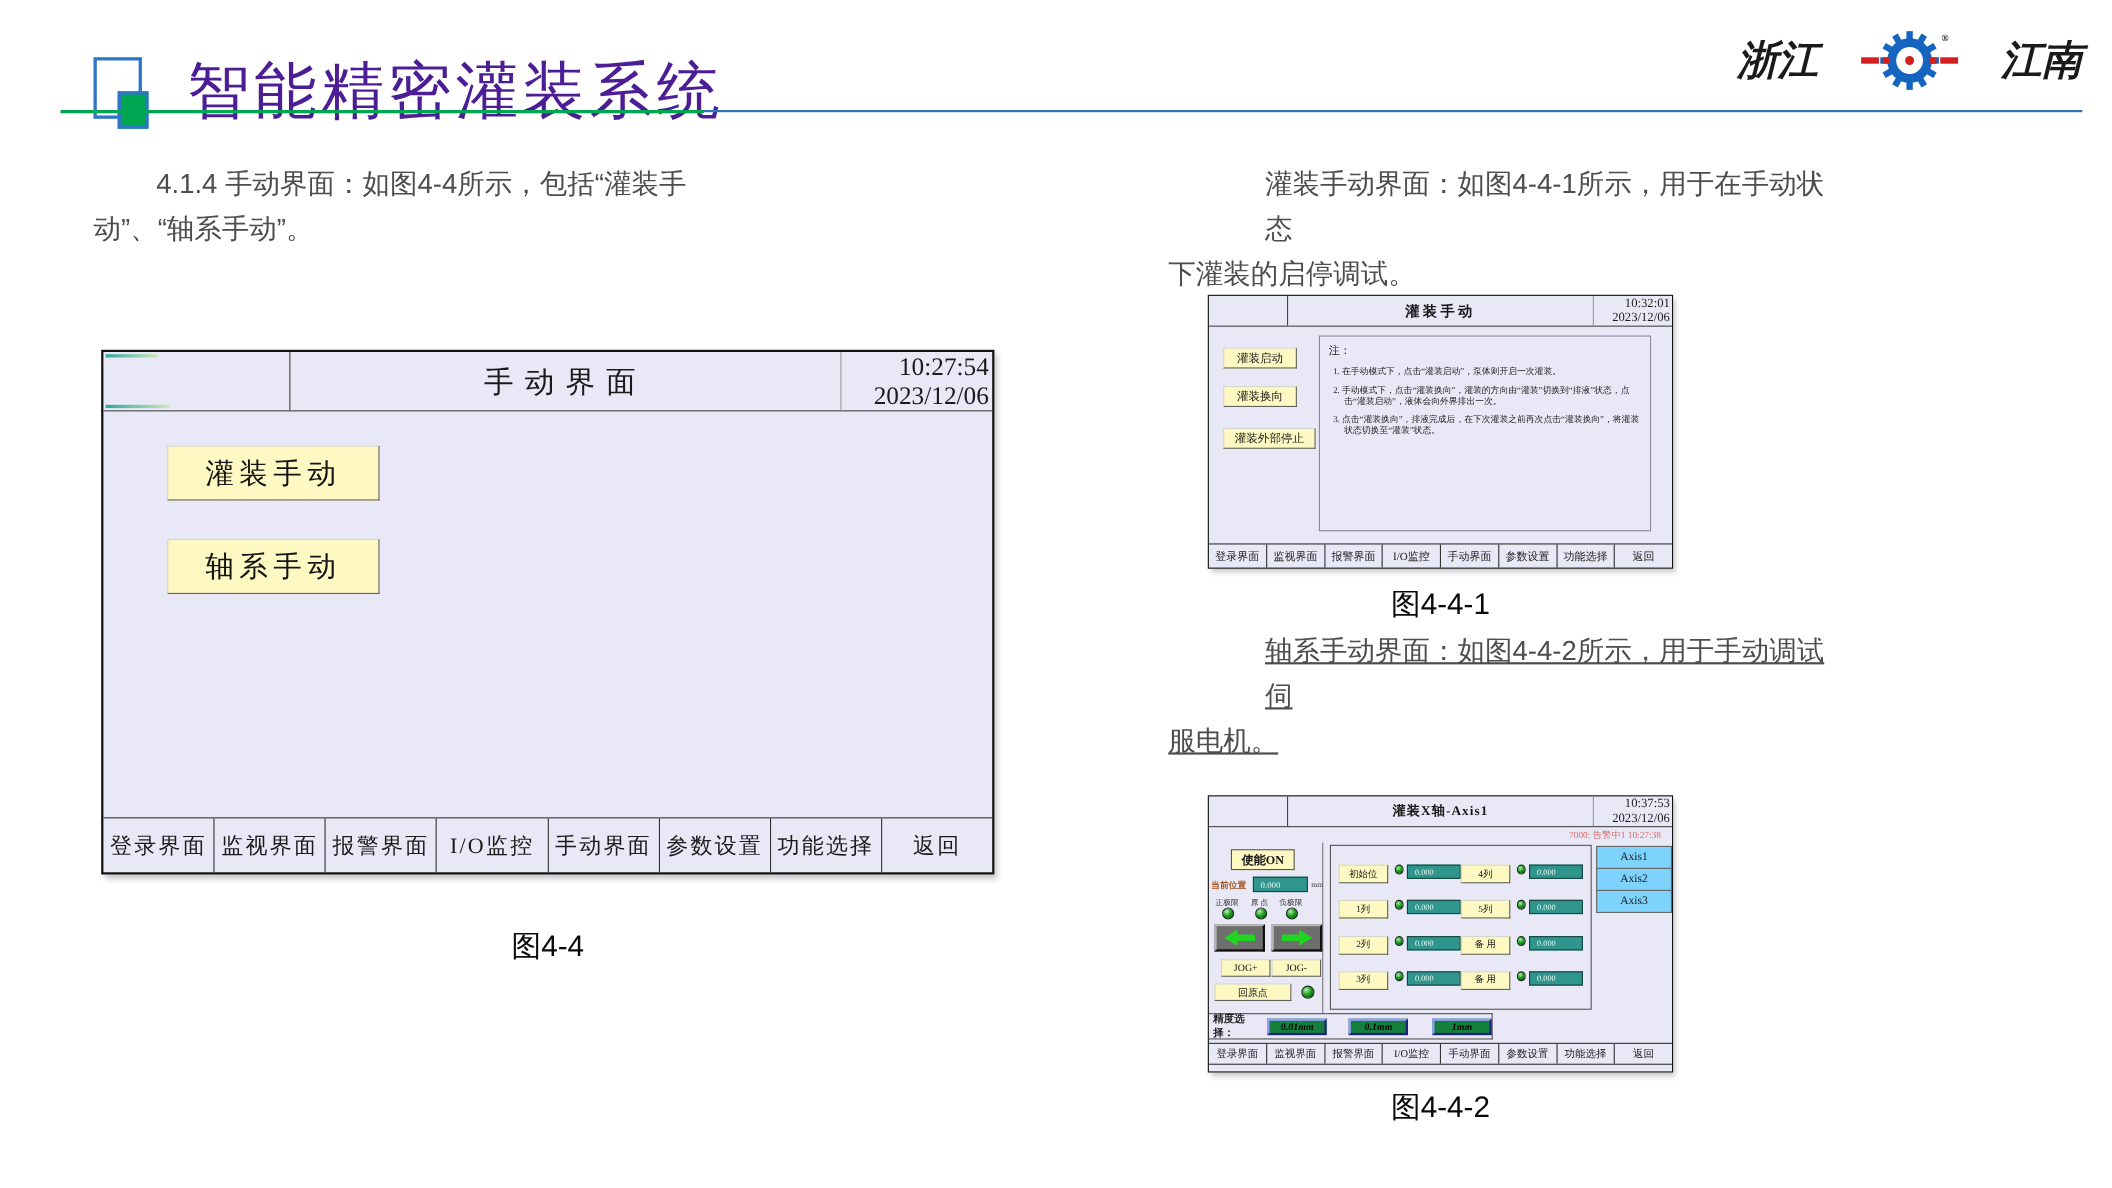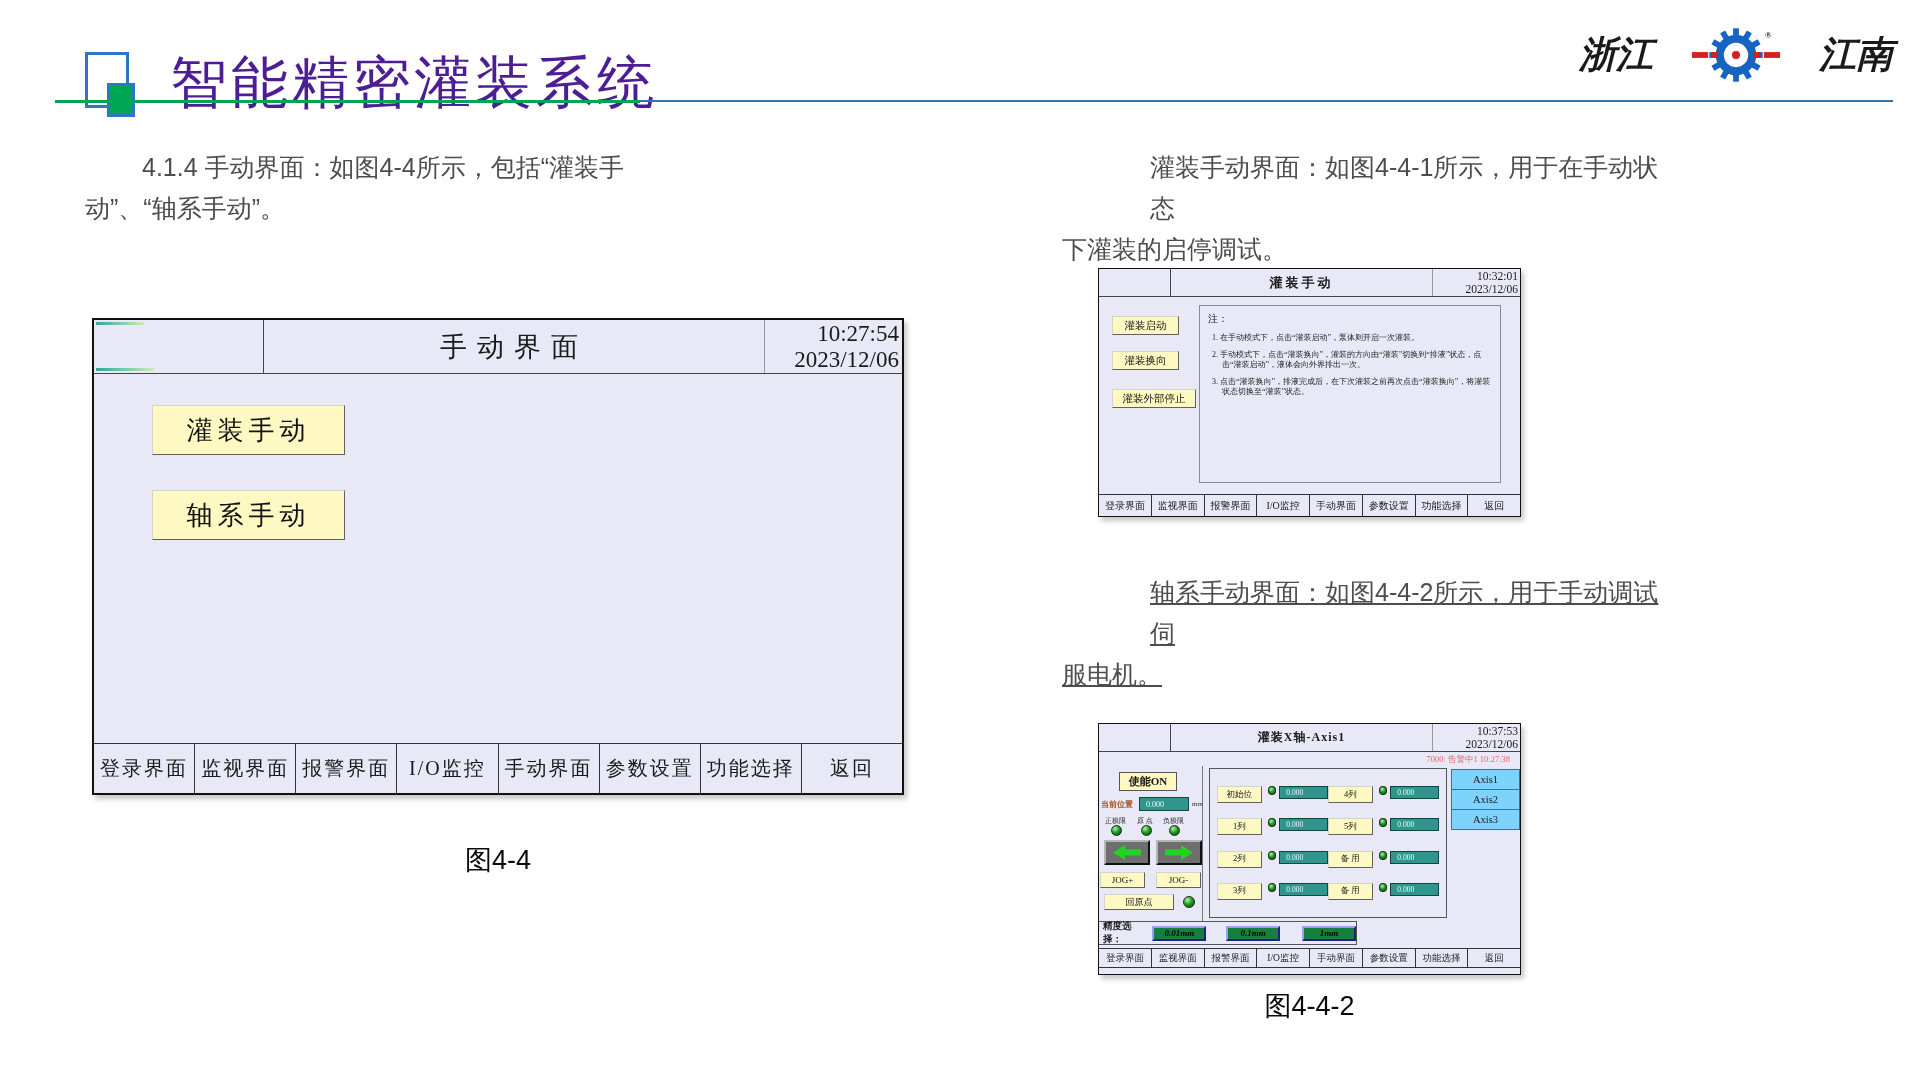--- a/index.html
+++ b/index.html
@@ -58,21 +58,21 @@
   .hmi-main .mark-b { bottom:2px; left:2px; width:58px; }
   .hmi-main-body { position:relative; height:369px; }
   .btn-big { position:absolute; left:58px; width:193px; height:50px; font-size:26px; letter-spacing:5px; }
   .hmi-main .navbar { bottom:0; height:50px; font-size:20px; letter-spacing:2px; }
 
   
   .hmi-fill { left:1098px; top:268px; width:423px; height:249px; }
   .hmi-sm .topbar { height:28px; }
   .hmi-sm .tb-left { width:72px; }
   .hmi-fill .tb-title { font-size:13px; font-weight:bold; letter-spacing:3px; }
-  .hmi-sm .tb-time { width:88px; font-size:11.5px; line-height:13px; padding:1px 2px 0 12px; }
+  .hmi-sm .tb-time { width:72px; font-size:11.5px; line-height:13px; padding:1px 2px 0 12px; }
   .hmi-fill-body { position:relative; height:190px; }
   .fill-btn { position:absolute; left:13px; width:67px; height:19px; font-size:10.5px; }
   .fill-btn-wide { width:84px; }
   .notes-box { position:absolute; left:100px; top:8px; width:302px; height:178px;
                border:1px solid #8a8a95; padding:6px 8px; color:#222; }
   .notes-title { font-size:10px; }
   .note-item { font-size:8px; line-height:10px; margin-top:7px; padding-left:14px; text-indent:-10px; }
   .hmi-sm .navbar { bottom:0; height:22px; font-size:10px; }
 
   
@@ -223,20 +223,21 @@
       <div class="nav-cell">登录界面</div>
       <div class="nav-cell">监视界面</div>
       <div class="nav-cell">报警界面</div>
       <div class="nav-cell">I/O监控</div>
       <div class="nav-cell">手动界面</div>
       <div class="nav-cell">参数设置</div>
       <div class="nav-cell">功能选择</div>
       <div class="nav-cell">返回</div>
     </div>
   </div>
+  <div class="caption" style="left:1098px; top:531px; width:423px;">图4-4-1</div>
 
   <div class="para" style="left:1062px; top:572px; width:620px;text-decoration:underline;">
     <div class="indent2">轴系手动界面：如图4-4-2所示，用于手动调试伺</div>
     <div>服电机。</div>
   </div>
 
   <div class="hmi hmi-sm hmi-axis">
     <div class="topbar">
       <div class="tb-left"></div>
       <div class="tb-title">灌装X轴-Axis1</div>
@@ -263,21 +264,21 @@
         <div class="arrow-btn" style="left:5px;">
           <svg width="28" height="15" viewBox="0 0 28 15">
               <path d="M28 4.5 L12 4.5 L12 0 L0 7.5 L12 15 L12 10.5 L28 10.5 Z" fill="#21d421"></path>
             </svg>
         </div>
         <div class="arrow-btn" style="left:57px;">
           <svg width="28" height="15" viewBox="0 0 28 15">
               <path d="M0 4.5 L16 4.5 L16 0 L28 7.5 L16 15 L16 10.5 L0 10.5 Z" fill="#21d421"></path>
             </svg>
         </div>
-        <div class="btn-gray jog-btn" style="left:1px;">JOG+</div>
+        <div class="btn-gray jog-btn" style="left:11px;">JOG+</div>
         <div class="btn-gray jog-btn" style="left:57px;">JOG-</div>
         <div class="btn-gray home-btn">回原点</div>
         <span class="led" style="position:absolute; left:84px; top:130px; width:12px; height:12px;"></span>
       </div>
 
       <div class="ax-mid">
         <div class="ax-row">
           <div class="btn-gray ax-btn">初始位</div>
           <span class="led led-s"></span>
           <div class="teal ax-val">0.000</div>

